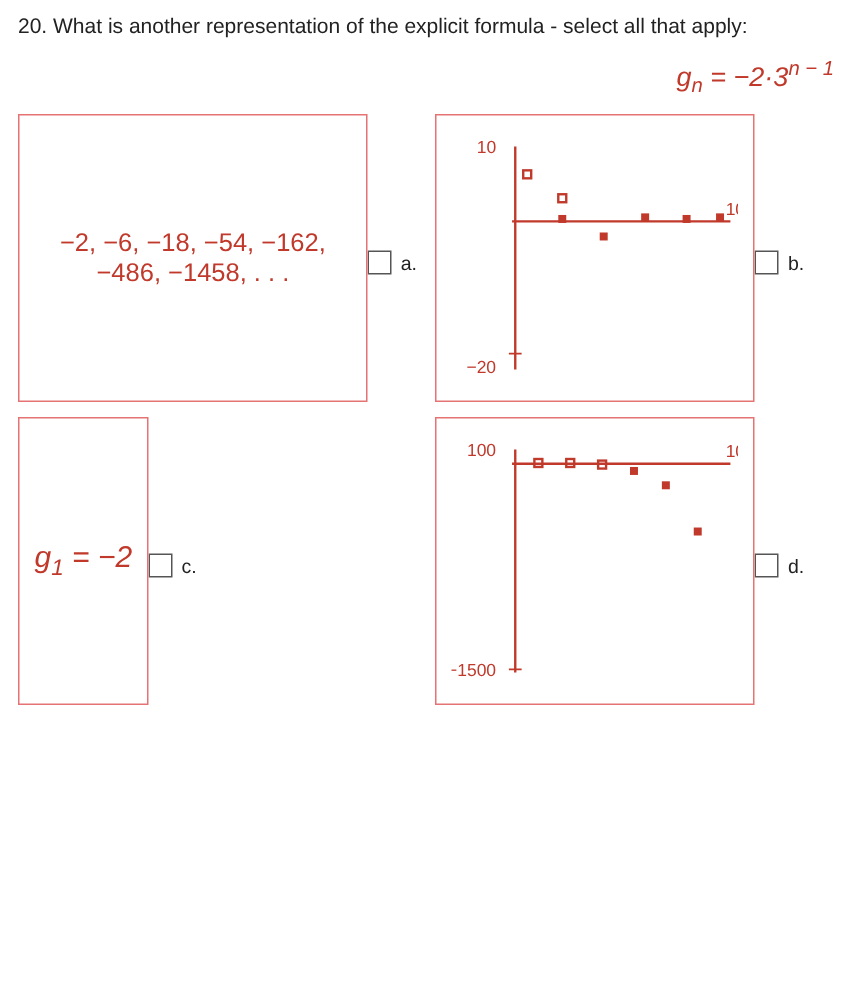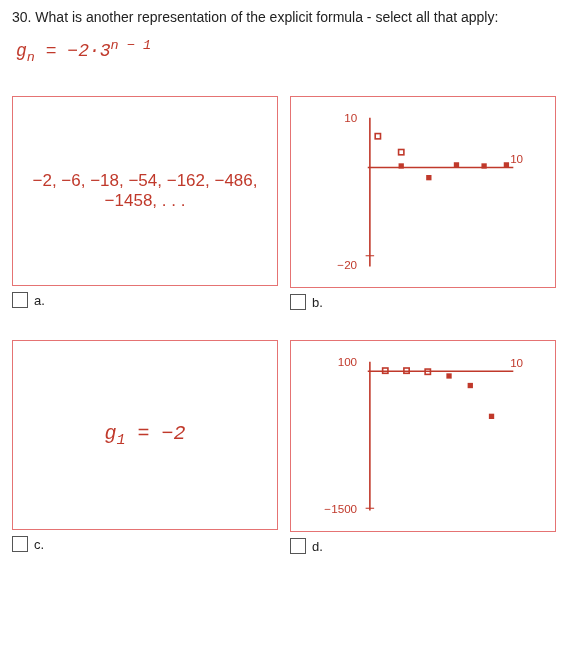--- a/index.html
+++ b/index.html
@@ -24,22 +24,21 @@
       margin-bottom: 12px;
       margin-left: 4px;
     }
     .options-grid {
       display: grid;
       grid-template-columns: 1fr 1fr;
       gap: 10px 12px;
     }
     .option-block {
       display: flex;
-      flex-direction: column;
-      margin-top: 20px;
+      flex-direction: row;
     }
     .option-box {
       border: 1.5px solid #e57373;
       min-height: 190px;
       display: flex;
       align-items: center;
       justify-content: center;
       padding: 10px;
       position: relative;
       background: #fff;
@@ -87,32 +86,33 @@
       display: block;
     }
     
     .graph-container-d {
       width: 100%;
       height: 170px;
       position: relative;
     }
     
     .math-formula {
-      font-family: Liberation Mono, monospace;
+      font-family: Liberation Sans, sans-serif;
       font-style: italic;
+      text-align: right;
     }
     sub, sup {
       font-size: 0.75em;
     }
   </style>
 </head>
 <body>
 
 <div class="question-header">
-  <span>30.</span>
+  <span>20.</span>
   <span> What is another representation of the explicit formula - select all that apply:</span>
 </div>
 
 <div class="formula-main math-formula">
   
   <span><i>g</i><sub>n</sub> = −2·3<sup>n − 1</sup></span>
 </div>
 
 <div class="options-grid">
 

